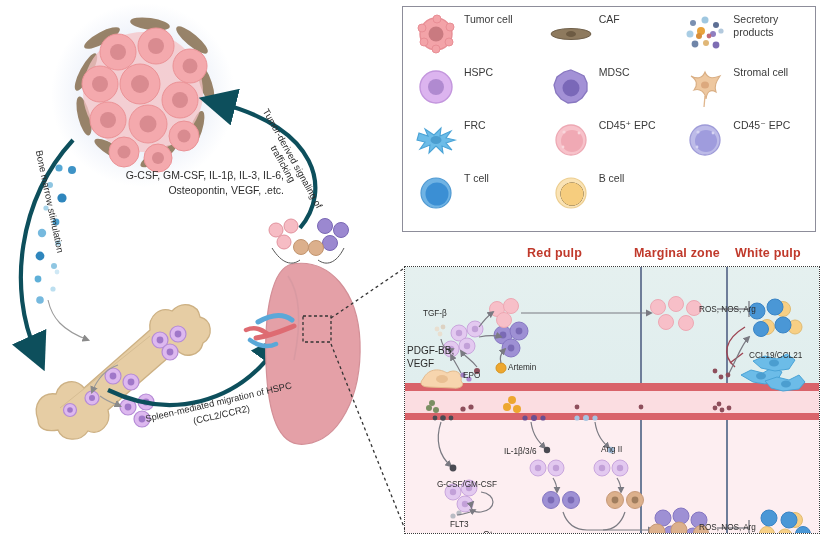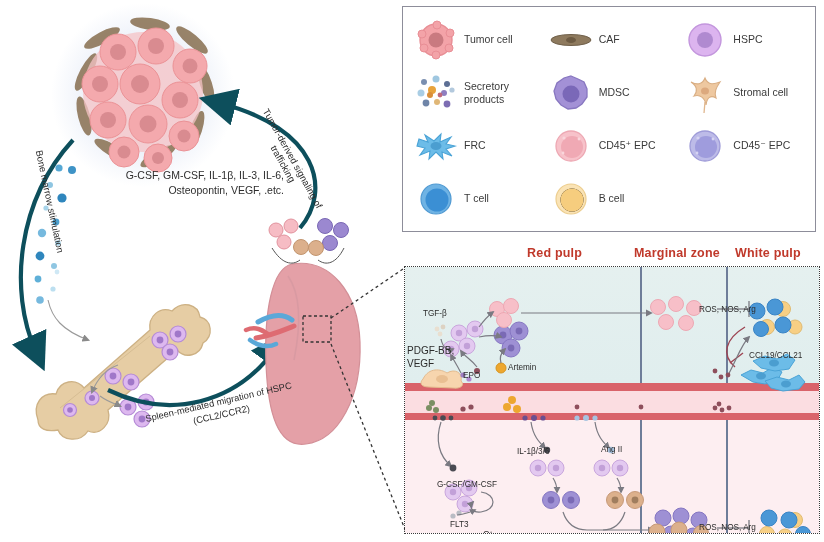--- a/index.html
+++ b/index.html
@@ -7,21 +7,21 @@
        font-family:"Liberation Sans","DejaVu Sans",sans-serif;color:#222;}
   .abs{position:absolute;}
   .nowrap{white-space:nowrap;}
 
   
   #legend{left:402px;top:6px;width:414px;height:226px;
           border:1.4px solid #8d8d9a;background:#fff;box-sizing:border-box;}
   .legend-grid{display:grid;grid-template-columns:1fr 1fr 1fr;
                grid-template-rows:repeat(4,1fr);width:100%;height:100%;
                padding:6px 4px;box-sizing:border-box;}
-  .legend-cell{display:flex;align-items:center;gap:7px;padding-left:8px;}
+  .legend-cell{display:flex;align-items:flex-start;gap:7px;padding-left:8px;}
   .legend-ico{width:42px;height:42px;flex:0 0 42px;display:flex;
               align-items:center;justify-content:center;}
   .legend-lbl{font-size:10.5px;line-height:1.2;color:#3a3a3a;}
 
   
   .cyto{left:64px;top:168px;width:220px;font-size:10.5px;line-height:1.45;
         text-align:right;color:#2e2e2e;}
   .rot-bm{left:-14px;top:196px;width:128px;font-size:9.5px;color:#2b2b2b;
           transform:rotate(78deg);transform-origin:center center;text-align:center;}
   .rot-td{left:213px;top:150px;width:150px;font-size:9.5px;color:#2b2b2b;
@@ -260,30 +260,20 @@
         <svg width="42" height="24" viewBox="0 0 42 24">
           <ellipse cx="21" cy="12" rx="20" ry="5.5" fill="#8e7a5e" stroke="#6f5f49" stroke-width="1"></ellipse>
           <ellipse cx="21" cy="12" rx="5" ry="3" fill="#6d5b43"></ellipse>
         </svg>
         </div>
       <div class="legend-lbl">CAF</div>
     </div>
 
     <div class="legend-cell">
       <div class="legend-ico">
-        <svg width="40" height="40" viewBox="0 0 40 40">
-          <circle cx="20" cy="20" r="16" fill="#dcb4ef" stroke="#c396dd" stroke-width="1.4"></circle>
-          <circle cx="20" cy="20" r="8" fill="#b08ad0"></circle>
-        </svg>
-        </div>
-      <div class="legend-lbl">HSPC</div>
-    </div>
-
-    <div class="legend-cell">
-      <div class="legend-ico">
         <svg width="42" height="40" viewBox="0 0 42 40">
           <circle cx="9" cy="9" r="3" fill="#7a8fb0"></circle>
           <circle cx="21" cy="6" r="3.5" fill="#9fc7e0"></circle>
           <circle cx="32" cy="11" r="3" fill="#5d6f94"></circle>
           <circle cx="6" cy="20" r="3.5" fill="#a9cde4"></circle>
           <circle cx="17" cy="17" r="4" fill="#e8a33c"></circle>
           <circle cx="29" cy="20" r="3" fill="#8f7fc0"></circle>
           <circle cx="37" cy="17" r="2.6" fill="#b3c9dd"></circle>
           <circle cx="11" cy="30" r="3.4" fill="#6f85a8"></circle>
           <circle cx="22" cy="29" r="3" fill="#e0b777"></circle>
@@ -291,20 +281,30 @@
           <circle cx="15" cy="22" r="3" fill="#d98f3a"></circle>
           <circle cx="25" cy="22" r="2.4" fill="#c06a7a"></circle>
         </svg>
         </div>
       <div class="legend-lbl">Secretory products</div>
     </div>
 
     <div class="legend-cell">
       <div class="legend-ico">
         <svg width="40" height="40" viewBox="0 0 40 40">
+          <circle cx="20" cy="20" r="16" fill="#dcb4ef" stroke="#c396dd" stroke-width="1.4"></circle>
+          <circle cx="20" cy="20" r="8" fill="#b08ad0"></circle>
+        </svg>
+        </div>
+      <div class="legend-lbl">HSPC</div>
+    </div>
+
+    <div class="legend-cell">
+      <div class="legend-ico">
+        <svg width="40" height="40" viewBox="0 0 40 40">
           <path d="M20,3 L27,6 L33,9 L36,16 L36,24 L31,31 L25,35 L17,36
                    L10,32 L5,26 L3,18 L6,10 L13,5 Z" fill="#a391d6" stroke="#8877c0" stroke-width="1.3"></path>
           <circle cx="20" cy="21" r="8.5" fill="#7a68b8"></circle>
         </svg>
         </div>
       <div class="legend-lbl">MDSC</div>
     </div>
 
 
     <div class="legend-cell">
@@ -699,21 +699,21 @@
   <div class="plabel2" style="left:2px;top:78px;">
     <div>PDGF-BB,</div>
     <div>VEGF</div>
   </div>
   <div class="plabel" style="left:58px;top:104px;">EPO</div>
   <div class="plabel" style="left:103px;top:96px;">Artemin</div>
   <div class="plabel" style="left:294px;top:38px;">ROS, NOS, Arg</div>
   <div class="plabel" style="left:344px;top:84px;">CCL19/CCL21</div>
 
   <div class="plabel" style="left:32px;top:213px;">G-CSF/GM-CSF</div>
-  <div class="plabel" style="left:112px;top:180px;">IL-1β/3/6</div>
+  <div class="plabel" style="left:99px;top:180px;">IL-1β/3/6</div>
   <div class="plabel" style="left:196px;top:178px;">Ang II</div>
   <div class="plabel2" style="left:78px;top:263px;">
     <div>Stemness</div>
 
   </div>
   <div class="plabel" style="left:45px;top:253px;">FLT3</div>
   <div class="plabel" style="left:294px;top:256px;">ROS, NOS, Arg</div>
 </div>
 
 </body></html>

